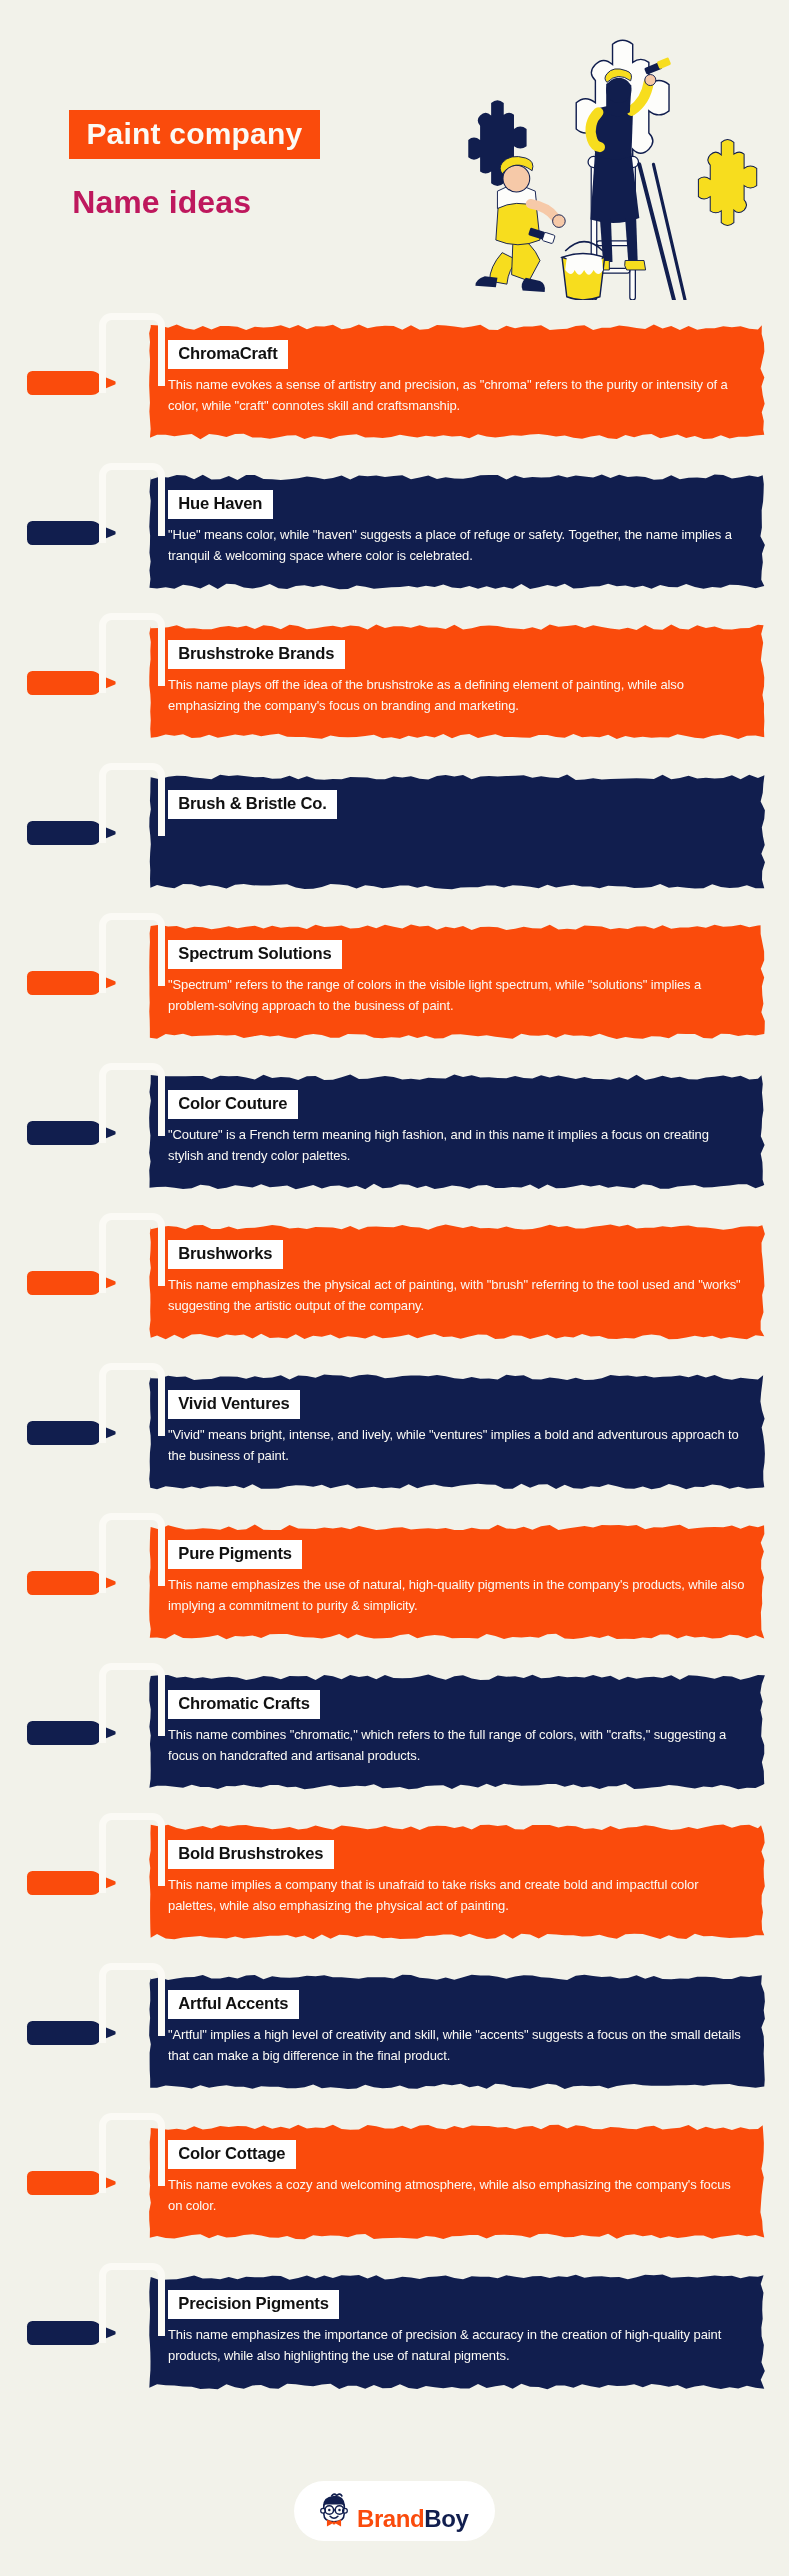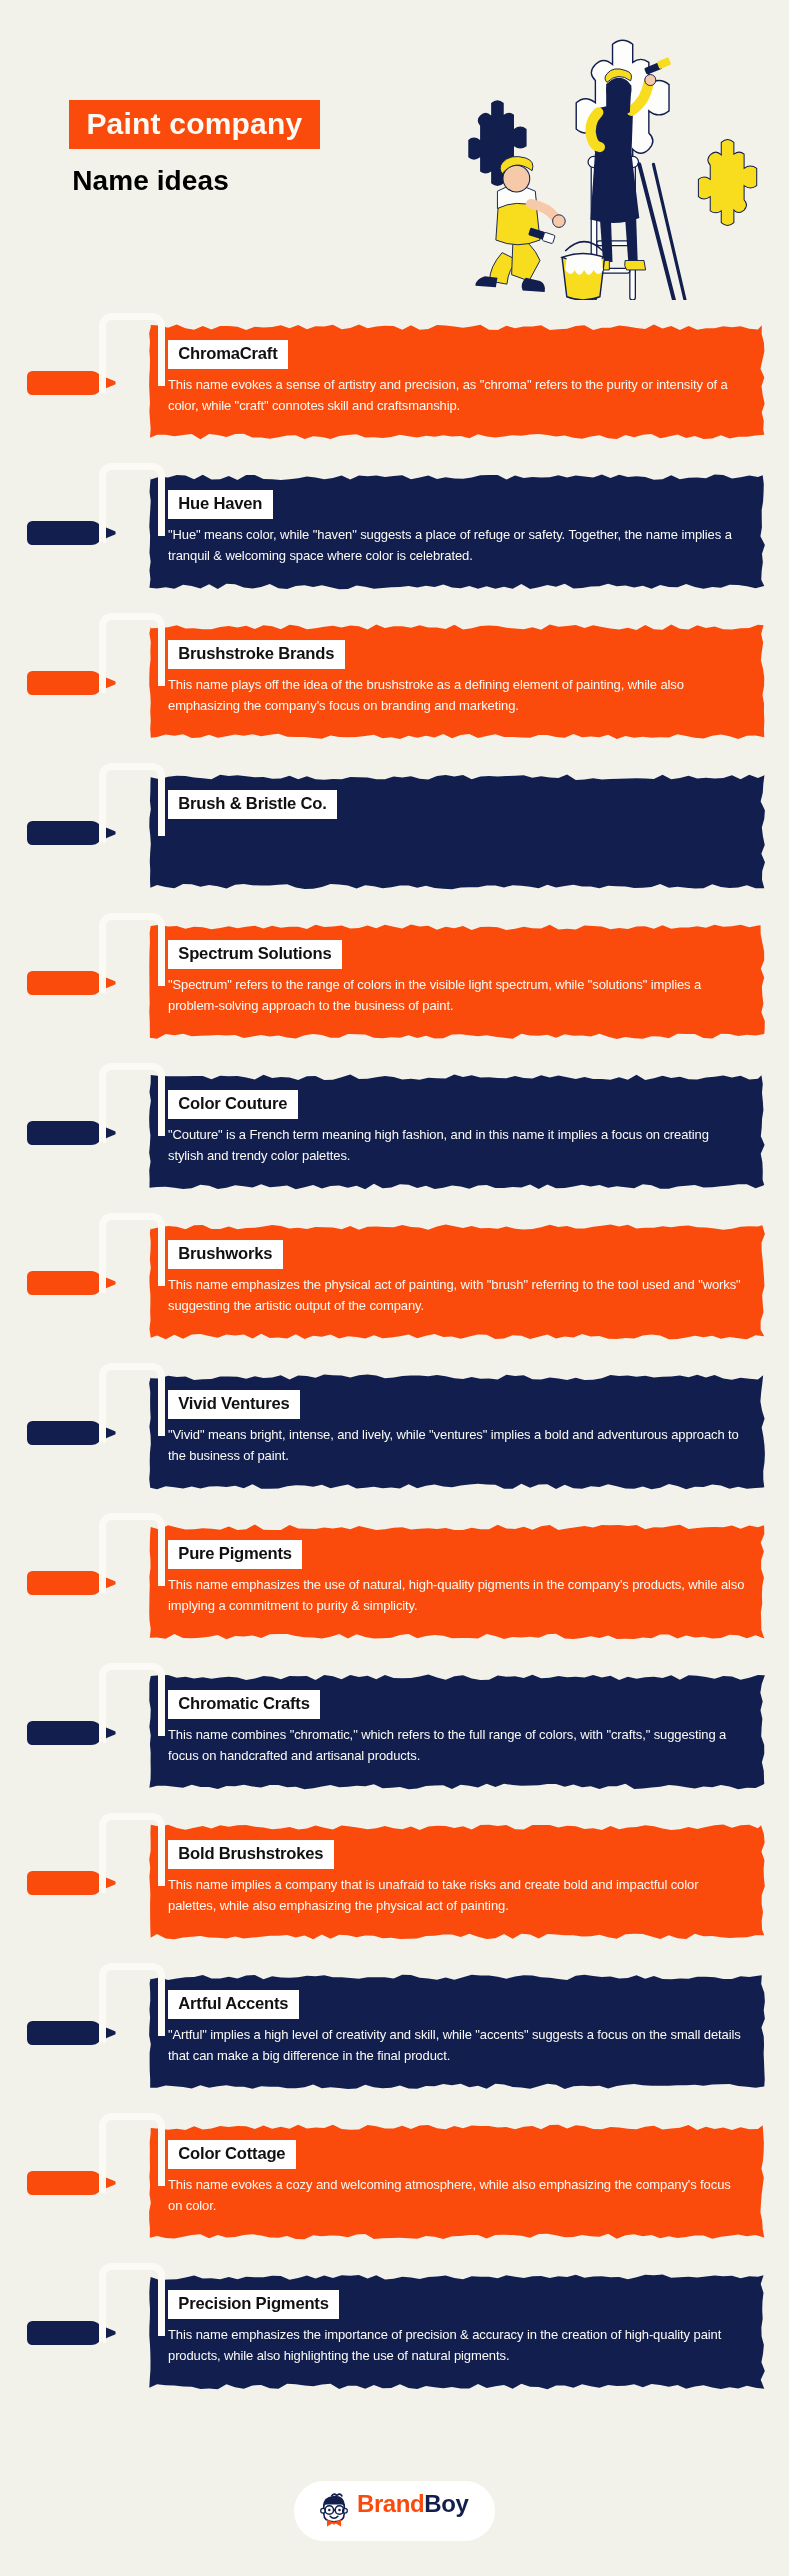--- a/index.html
+++ b/index.html
@@ -20,41 +20,41 @@
   
   #header {
     position: relative;
     height: 308px;
     width: 789px;
   }
 
   #title-block {
     position: absolute;
     left: 69px;
-    top: 100px;
+    top: 110px;
     z-index: 5;
   }
 
   #title-main {
     display: inline-block;
     background: #fa4b0c;
     color: #fbfaf5;
     font-size: 30px;
     font-weight: bold;
     letter-spacing: 0.2px;
     padding: 8.7px 17.4px 10.3px 17.4px;
     line-height: 1.0;
   }
 
   #title-sub {
     display: block;
-    color: #000000;
-    font-size: 28px;
+    color: #be185d;
+    font-size: 32px;
     font-weight: bold;
-    margin-top: 16px;
+    margin-top: 25px;
     padding-left: 3.2px;
     letter-spacing: 0.1px;
   }
 
   #hero-illustration {
     position: absolute;
     right: 11px;
     top: 24px;
     width: 331px;
     height: 276px;
@@ -174,21 +174,21 @@
     position: relative;
     width: 789px;
     height: 142px;
     display: flex;
     align-items: center;
     justify-content: center;
   }
 
   #logo-pill {
     display: flex;
-    align-items: flex-start;
+    align-items: flex-end;
     gap: 5.5px;
     background: #ffffff;
     border-radius: 36px;
     padding: 10.3px 27px 10.3px 22px;
   }
 
   #logo-wordmark {
     font-size: 24px;
     font-weight: bold;
     letter-spacing: -0.4px;

